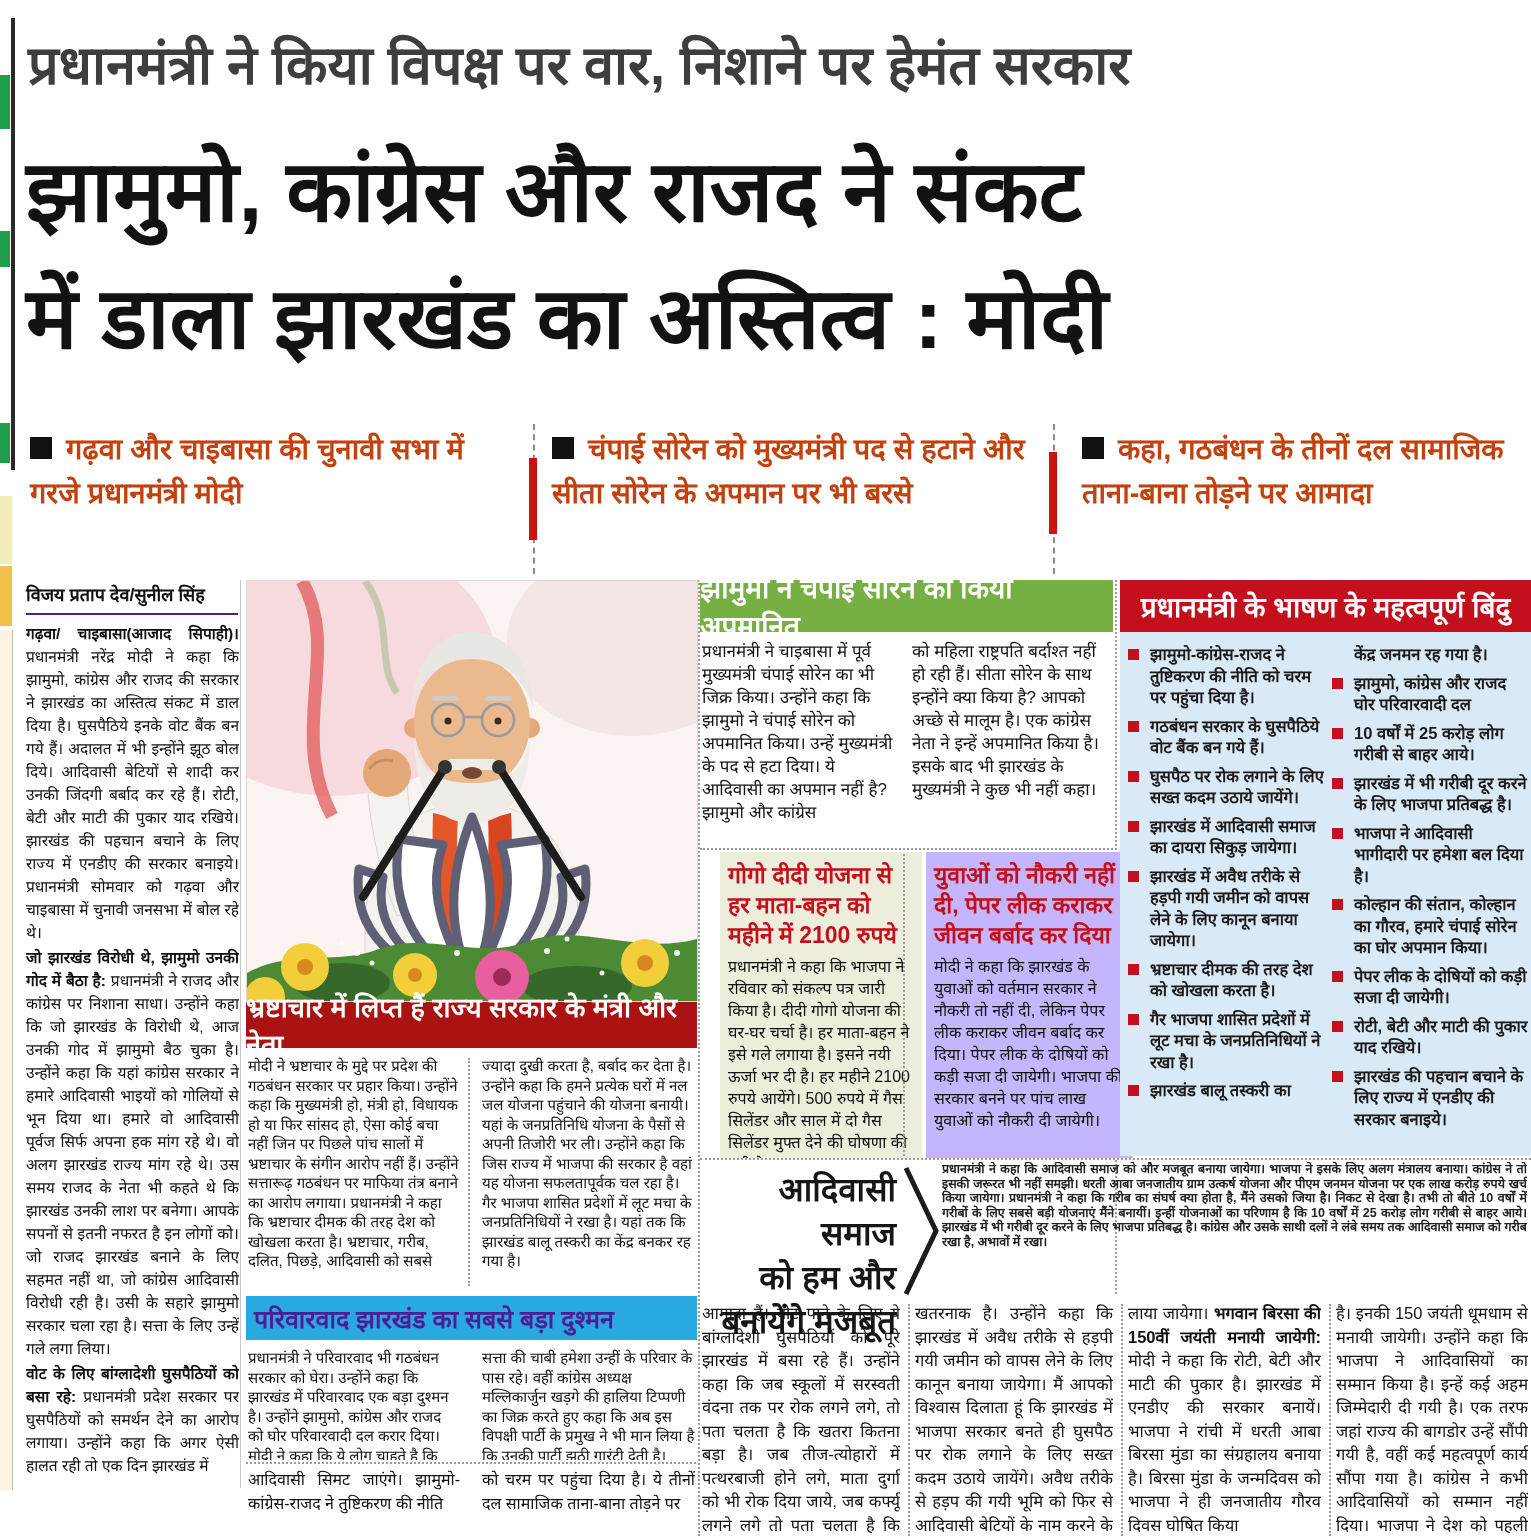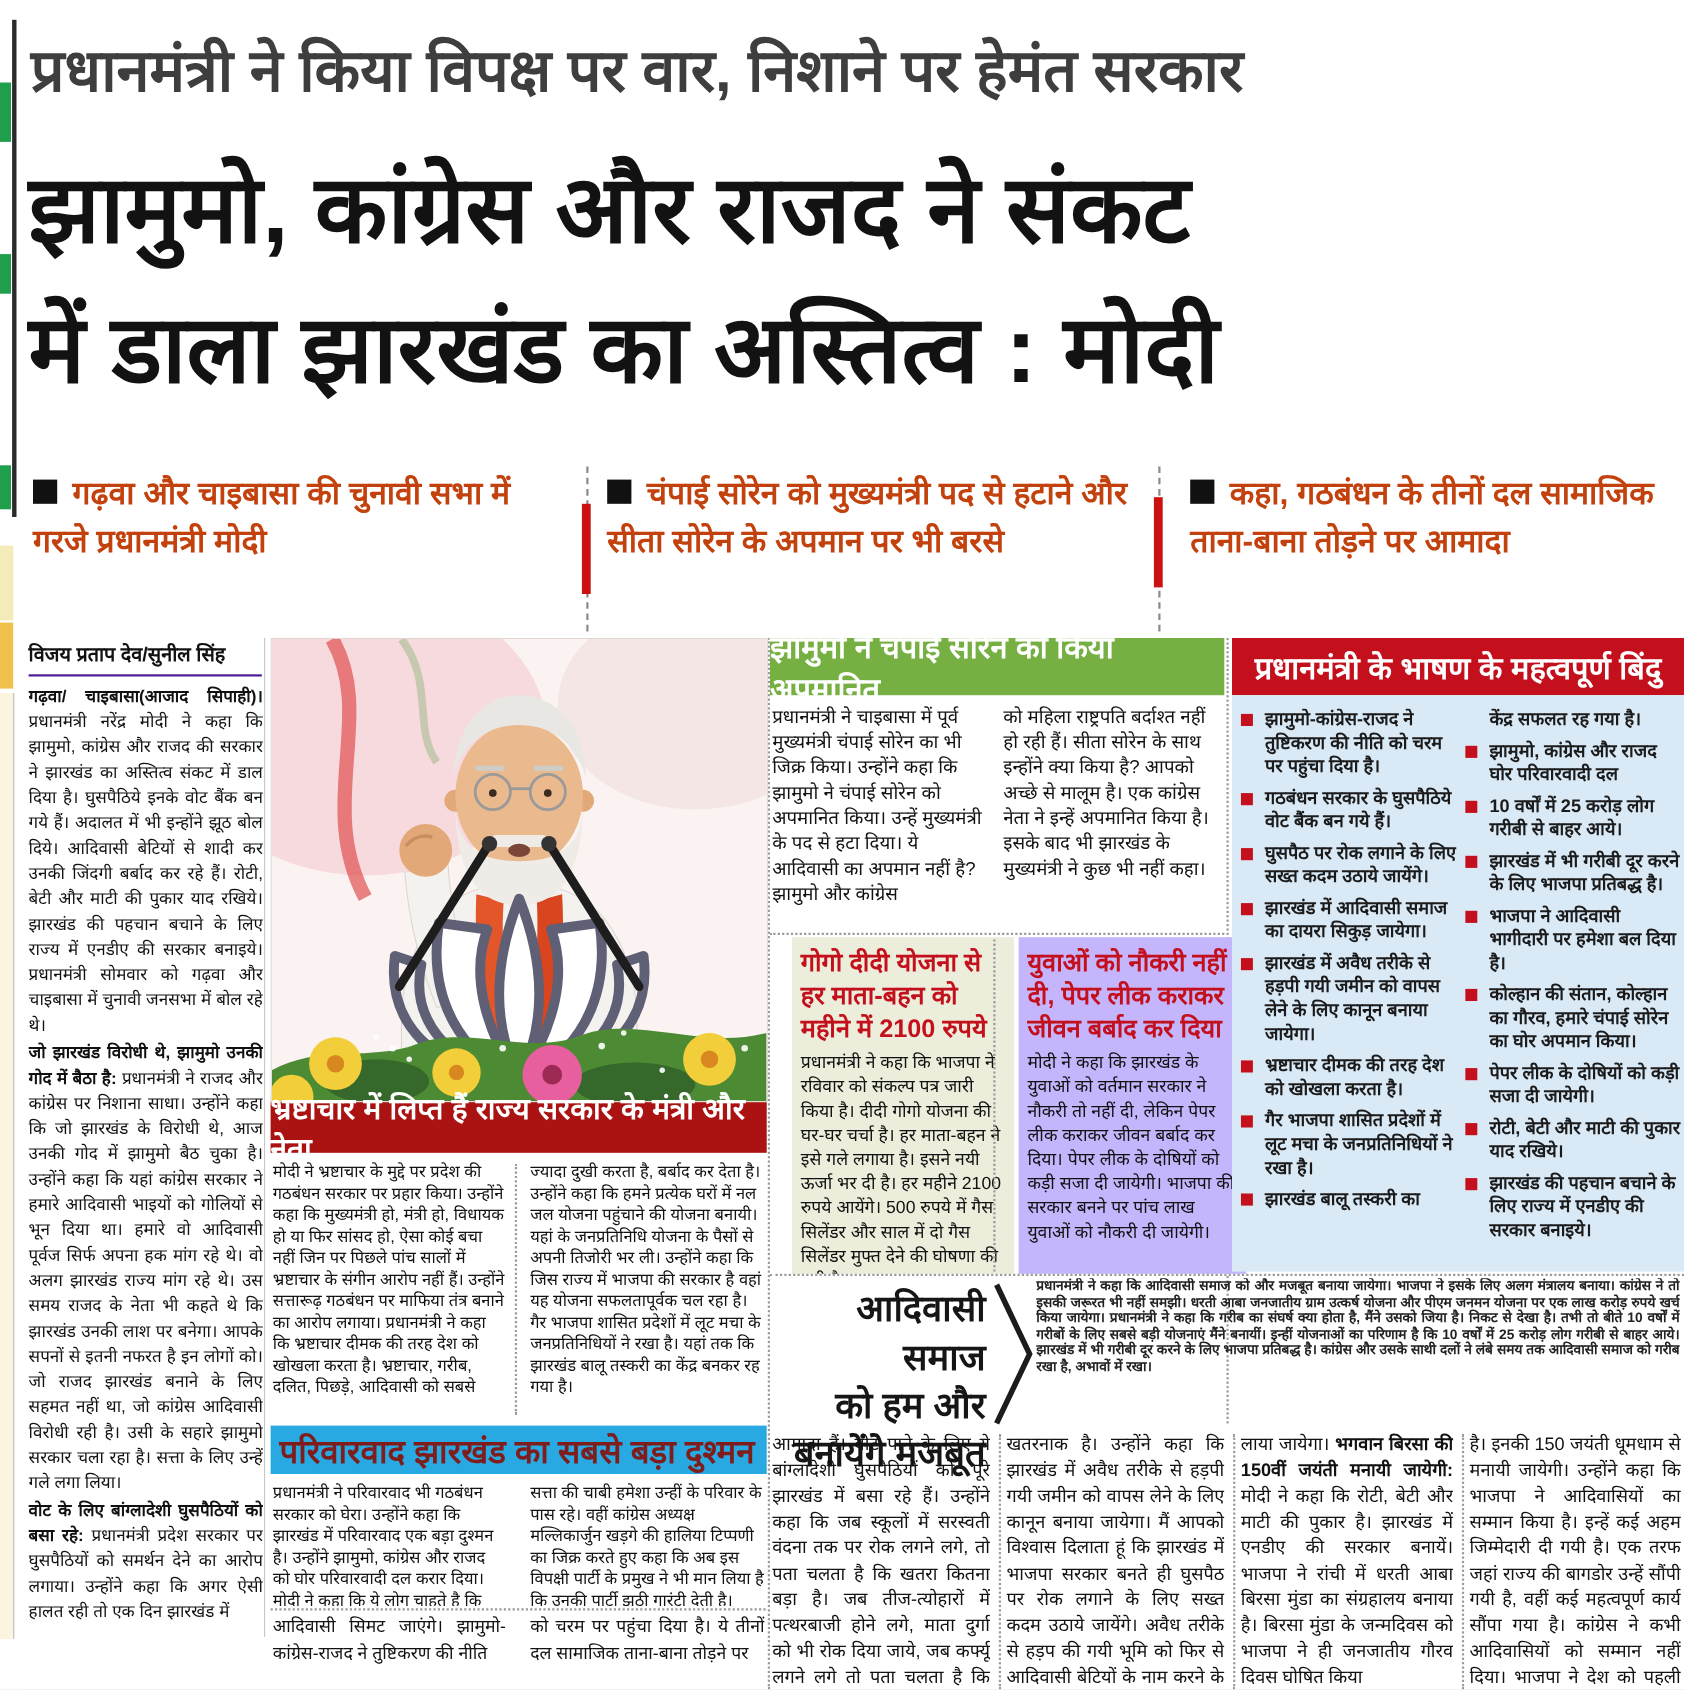--- a/index.html
+++ b/index.html
@@ -44,21 +44,21 @@
   .photo{position:absolute;left:246px;top:580px;width:450px;height:420px;overflow:hidden;border:1px solid #e0d5d2;}
   .caption-box{
     position:absolute;left:246px;top:1002px;width:451px;height:46px;
     background:var(--caption-red,#b01015);color:#fff;font-weight:800;font-size:27px;
     display:flex;align-items:center;justify-content:center;
   }
   .capcol{top:1056px;height:232px;font-size:15px;line-height:19.5px;text-align:left;}
   
   .blue-box{
     position:absolute;left:246px;top:1296px;width:451px;height:44px;
-    background:var(--sky-blue,#29a9e1);color:#7f1d1d;font-weight:800;font-size:30px;
+    background:var(--sky-blue,#29a9e1);color:#4c1d95;font-weight:800;font-size:25px;
     display:flex;align-items:center;padding-left:8px;box-sizing:border-box;
   }
   .bluecol{top:1348px;height:112px;font-size:15px;line-height:19.5px;text-align:left;}
   .contcol{top:1468px;height:68px;font-size:16px;line-height:24px;}
   
   .green-box{
     position:absolute;left:700px;top:580px;width:413px;height:52px;
     background:var(--green,#76b043);color:#fff;font-weight:800;font-size:28px;
     display:flex;align-items:center;justify-content:center;
   }
@@ -258,21 +258,21 @@
       <li><span class="rb"></span><span>गठबंधन सरकार के घुसपैठिये वोट बैंक बन गये हैं।</span></li>
       <li><span class="rb"></span><span>घुसपैठ पर रोक लगाने के लिए सख्त कदम उठाये जायेंगे।</span></li>
       <li><span class="rb"></span><span>झारखंड में आदिवासी समाज का दायरा सिकुड़ जायेगा।</span></li>
       <li><span class="rb"></span><span>झारखंड में अवैध तरीके से हड़पी गयी जमीन को वापस लेने के लिए कानून बनाया जायेगा।</span></li>
       <li><span class="rb"></span><span>भ्रष्टाचार दीमक की तरह देश को खोखला करता है।</span></li>
       <li><span class="rb"></span><span>गैर भाजपा शासित प्रदेशों में लूट मचा के जनप्रतिनिधियों ने रखा है।</span></li>
       <li><span class="rb"></span><span>झारखंड बालू तस्करी का</span></li>
     </ul>
   </div>
   <div class="points" style="left:1332px;">
-    <div class="cont">केंद्र सफलत रह गया है।</div>
+    <div class="cont">केंद्र जनमन रह गया है।</div>
     <ul>
       <li><span class="rb"></span><span>झामुमो, कांग्रेस और राजद घोर परिवारवादी दल</span></li>
       <li><span class="rb"></span><span>10 वर्षों में 25 करोड़ लोग गरीबी से बाहर आये।</span></li>
       <li><span class="rb"></span><span>झारखंड में भी गरीबी दूर करने के लिए भाजपा प्रतिबद्ध है।</span></li>
       <li><span class="rb"></span><span>भाजपा ने आदिवासी भागीदारी पर हमेशा बल दिया है।</span></li>
       <li><span class="rb"></span><span>कोल्हान की संतान, कोल्हान का गौरव, हमारे चंपाई सोरेन का घोर अपमान किया।</span></li>
       <li><span class="rb"></span><span>पेपर लीक के दोषियों को कड़ी सजा दी जायेगी।</span></li>
       <li><span class="rb"></span><span>रोटी, बेटी और माटी की पुकार याद रखिये।</span></li>
       <li><span class="rb"></span><span>झारखंड की पहचान बचाने के लिए राज्य में एनडीए की सरकार बनाइये।</span></li>
     </ul>

